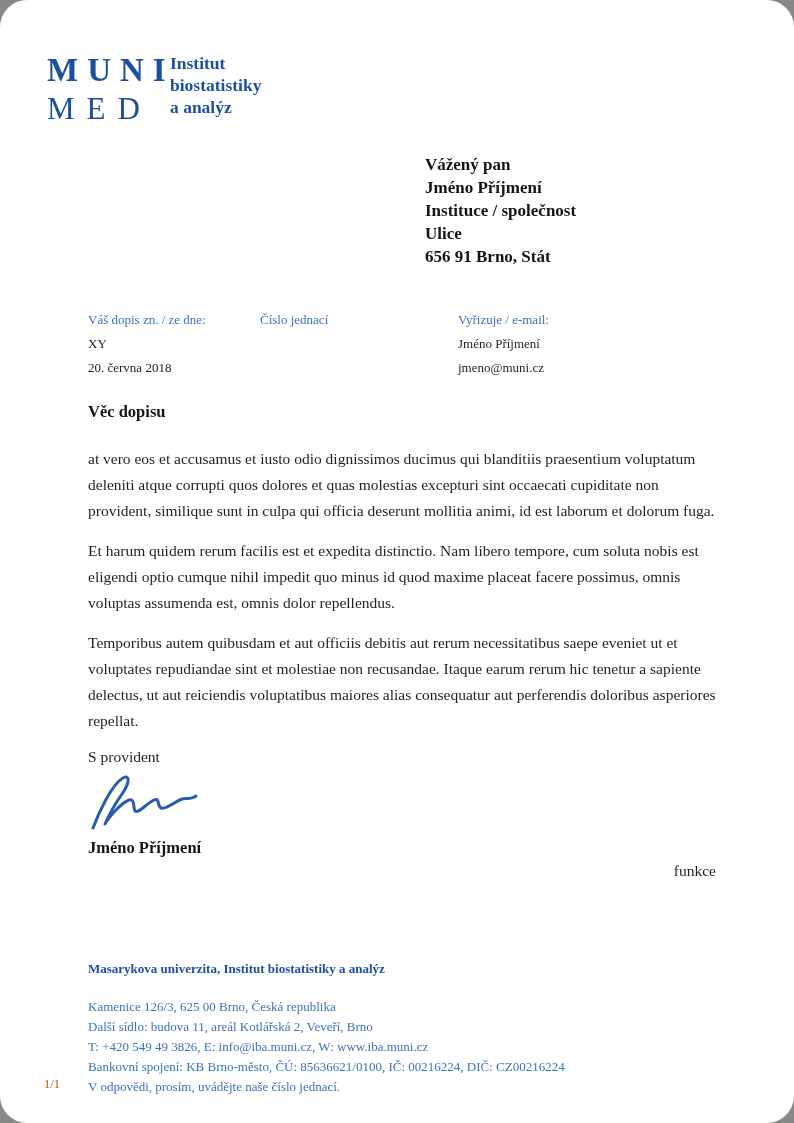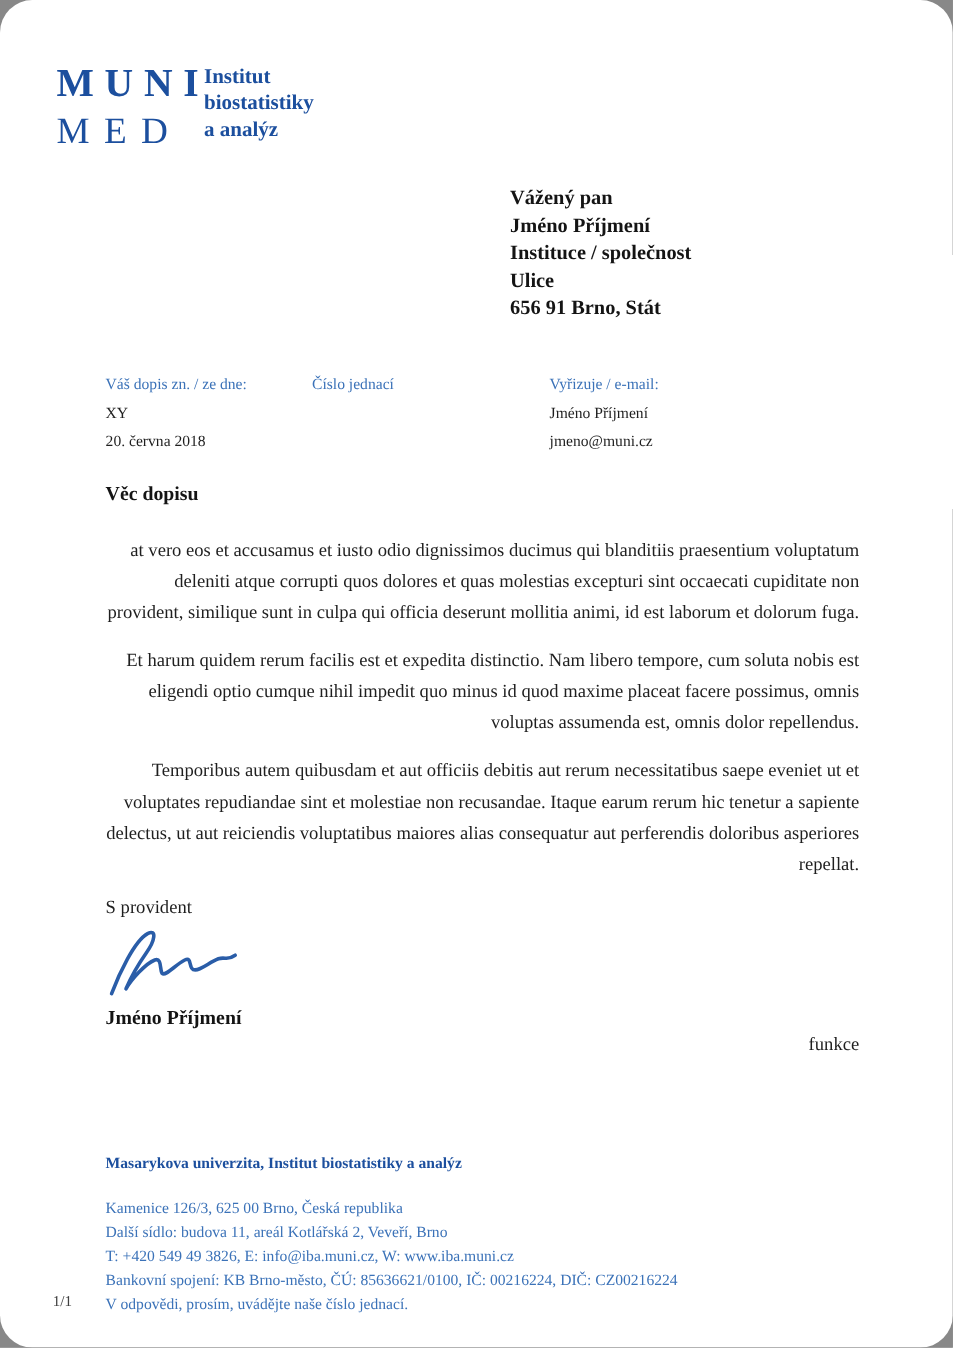--- a/index.html
+++ b/index.html
@@ -39,37 +39,37 @@
   .ref-grid {
     position: absolute; left: 88px; top: 308px;
     display: grid; grid-template-columns: 172px 198px 134px auto;
   }
   .ref-label { color: var(--lightblue); font-size: 13px; line-height: 24px; }
   .ref-value { color: #1f1f1f; font-size: 13px; line-height: 24px; }
   
   .body-block { position: absolute; left: 88px; top: 402px; width: 628px; }
   .subject { font-size: 16.5px; font-weight: 700; margin-bottom: 24px; color: #141414; }
   .salutation { font-size: 15.5px; margin-bottom: 16px; }
-  .para { font-size: 15.5px; line-height: 26px; margin-bottom: 14px; text-align: right; }
+  .para { font-size: 15.5px; line-height: 26px; margin-bottom: 14px; text-align: left; }
   .closing { font-size: 15.5px; margin-top: 1px; }
   .signature-wrap { margin: 4px 0 0 0; height: 66px; }
   .signer-name { font-size: 16.5px; font-weight: 700; color: #141414; margin-top: 2px; }
   .signer-role { font-size: 15.5px; margin-top: 4px; text-align: right; }
   
   .footer-org {
     position: absolute; left: 88px; top: 961px;
     font-size: 13px; font-weight: 700; color: var(--brand);
   }
   .footer-lines {
     position: absolute; left: 88px; top: 997px;
     font-size: 13px; line-height: 20px; color: var(--lightblue);
   }
   .page-number {
     position: absolute; left: 44px; top: 1077px;
-    font-size: 12.5px; color: #404040;
+    font-size: 12.5px; color: #a16207;
   }
 </style>
 </head>
 <body>
 
 <div class="page">
 
   <div class="logo-block">
     <div class="logo-line1">MUNI</div>
     <div class="logo-line2">MED</div>

